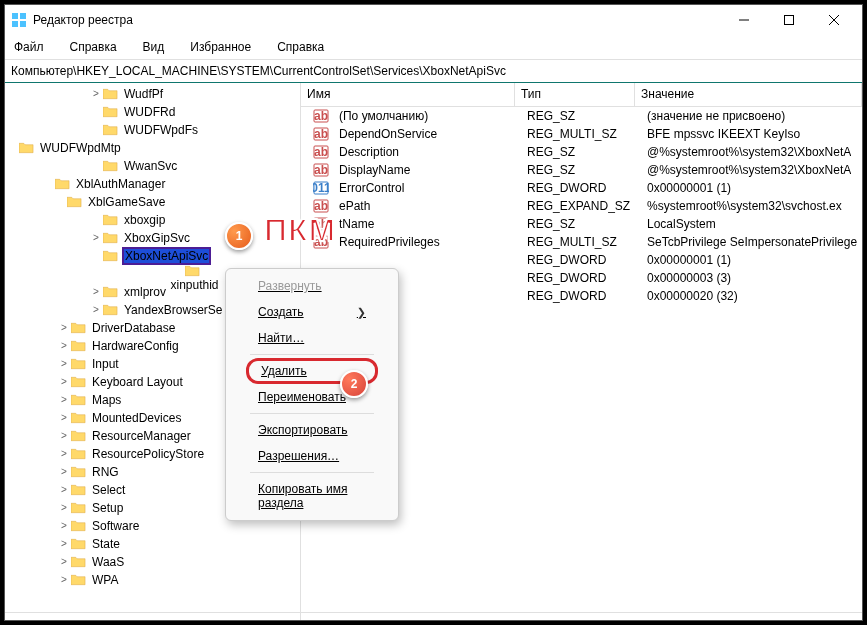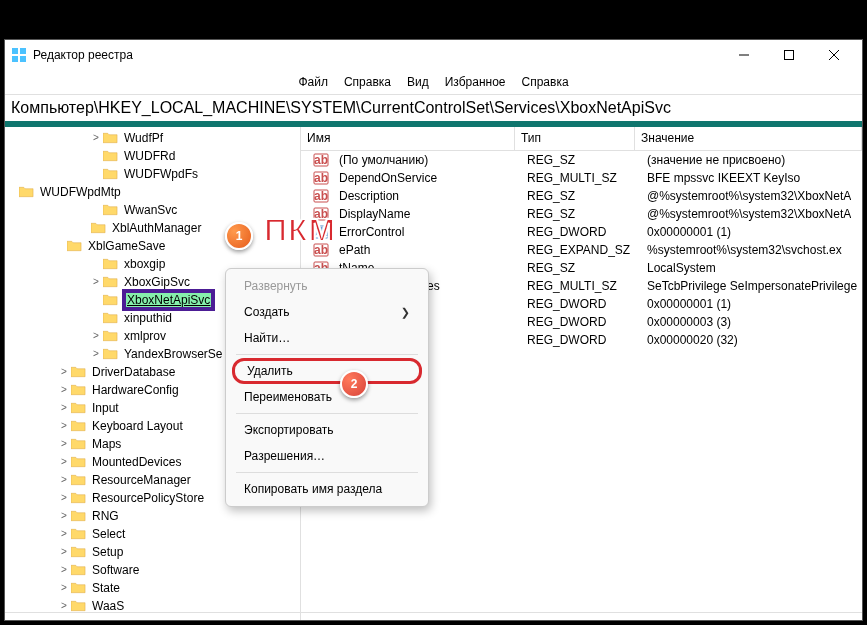--- a/index.html
+++ b/index.html
@@ -1,45 +1,45 @@
 <!DOCTYPE html>
 <html><head>
 <meta charset="utf-8">
 <style>
   * { box-sizing: border-box; margin: 0; padding: 0; font-family: "Segoe UI", sans-serif; font-size: 12px; }
   body { width: 867px; height: 625px; background: #000; overflow: hidden; position: relative; }
-  .window { position: absolute; left: 4px; top: 4px; right: 4px; bottom: 4px; background: #fff; border: 1px solid #555; display: flex; flex-direction: column; margin-top: 35px; }
+  .window { position: absolute; left: 4px; top: 4px; right: 4px; bottom: 4px; background: #fff; border: 1px solid #555; display: flex; flex-direction: column; }
   .titlebar { height: 30px; display: flex; align-items: center; padding: 0 6px; }
   .app-icon { width: 16px; height: 16px; margin-right: 6px; display: inline-block; }
   .app-icon svg { width: 16px; height: 16px; }
   .title-text { flex: 1; font-size: 12px; }
   .win-controls { display: flex; gap: 0; }
   .win-btn { width: 45px; height: 28px; display: flex; align-items: center; justify-content: center; cursor: pointer; }
-  .menubar { display: flex; gap: 0; padding: 2px 1px; border-bottom: 1px solid #e0e0e0; justify-content: center; }
+  .menubar { display: flex; gap: 10px; padding: 2px 1px; border-bottom: 1px solid #e0e0e0; }
   .menu-item { padding: 3px 8px; cursor: pointer; }
-  .address { padding: 4px 6px; border-bottom: 6px solid #0f766e; font-size: 16px; white-space: nowrap; overflow: hidden; }
+  .address { padding: 4px 6px; border-bottom: 1px solid #0f766e; font-size: 12px; white-space: nowrap; overflow: hidden; }
   .content { flex: 1; display: flex; overflow: hidden; }
   .tree { width: 296px; border-right: 1px solid #e0e0e0; overflow: hidden; padding-top: 2px; }
   .tree-row { display: flex; align-items: center; height: 18px; white-space: nowrap; cursor: pointer; }
   .expander { width: 14px; text-align: center; color: #666; font-size: 10px; line-height: 1; display: inline-block; }
   .folder { width: 16px; height: 14px; margin-right: 3px; display: inline-flex; align-items: center; }
   .folder svg { width: 15px; height: 12px; }
   .tree-label { padding: 1px 2px; }
-  .tree-row.selected .tree-label { background: #86efac; border: 4px solid #4c1d95; padding: 0 1px; text-decoration: underline; }
+  .tree-row.selected .tree-label { background: #1d4ed8; border: 2px solid #4c1d95; padding: 0 1px; }
   .list { flex: 1; overflow: hidden; }
   .list-header { display: flex; border-bottom: 1px solid #e0e0e0; height: 24px; }
   .list-header-cell { padding: 4px 6px; border-right: 1px solid #e0e0e0; }
   .col-name { width: 214px; }
   .col-type { width: 120px; }
   .col-value { flex: 1; }
   .list-body { overflow: hidden; }
   .list-row { display: flex; height: 18px; align-items: center; cursor: pointer; }
   .val-icon { width: 28px; height: 16px; margin: 0 4px 0 6px; display: inline-flex; align-items: center; justify-content: center; }
   .list-cell { white-space: nowrap; overflow: hidden; }
-  .context-menu { position: absolute; background: #f9f9f9; border: 1px solid #ccc; border-radius: 6px; box-shadow: 2px 4px 10px rgba(0,0,0,0.25); padding: 4px 0; z-index: 50; width: 204px; }
+  .context-menu { position: absolute; background: #f9f9f9; border: 1px solid #ccc; border-radius: 6px; box-shadow: 2px 4px 10px rgba(0,0,0,0.25); padding: 4px 14px; z-index: 50; width: 174px; text-decoration: underline; }
   .ctx-item { padding: 6px 18px; cursor: pointer; display: flex; justify-content: space-between; align-items: center; font-size: 13px; }
   .ctx-item.disabled { color: #9a9a9a; }
   .ctx-item.highlighted { border: 3px solid #d8292f; border-radius: 12px; margin: 0 6px; padding: 3px 12px; }
   .ctx-sep { height: 1px; background: #ddd; margin: 3px 10px; }
   .ctx-sub { font-size: 11px; color: #333; }
   .callout { position: absolute; width: 28px; height: 28px; border-radius: 50%; display: flex; align-items: center; justify-content: center; color: #fff; font-weight: bold; font-size: 15px; z-index: 100; box-shadow: 0 2px 4px rgba(0,0,0,0.4); }
   .c1 { background: radial-gradient(circle at 30% 30%, #ff9a4d, #e65c1c); border: 2px solid #fff; }
   .c2 { background: radial-gradient(circle at 30% 30%, #ff7a5c, #d8433a); border: 2px solid #fff; }
   .pkm-label { position: absolute; z-index: 90; font-family: Arial, sans-serif; font-weight: 900; font-size: 32px; color: #d8292f; -webkit-text-stroke: 2px #fff; text-shadow: 0 0 3px #fff, 0 0 3px #fff; letter-spacing: 1px; }
   .status-bar { height: 8px; border-top: 1px solid #e0e0e0; display: flex; }
@@ -130,21 +130,21 @@
         </div>
         <div class="tree-row" style="padding-left: 84px;">
           <span class="expander"></span>
           <span class="folder">
             <svg viewBox="0 0 16 12">
               <path d="M0 1 h5 l1.5 1.5 H15 V11 H0 Z" fill="#ffd96a" stroke="#d9a33e" stroke-width="0.5"></path>
             </svg>
           </span>
           <span class="tree-label">WwanSvc</span>
         </div>
-        <div class="tree-row" style="padding-left: 72px;">
+        <div class="tree-row" style="padding-left: 36px;">
           <span class="expander"></span>
           <span class="folder">
             <svg viewBox="0 0 16 12">
               <path d="M0 1 h5 l1.5 1.5 H15 V11 H0 Z" fill="#ffd96a" stroke="#d9a33e" stroke-width="0.5"></path>
             </svg>
           </span>
           <span class="tree-label">XblAuthManager</span>
         </div>
         <div class="tree-row" style="padding-left: 48px;">
           <span class="expander"></span>
@@ -175,21 +175,21 @@
         </div>
         <div class="tree-row selected" style="padding-left: 84px;">
           <span class="expander"></span>
           <span class="folder">
             <svg viewBox="0 0 16 12">
               <path d="M0 1 h5 l1.5 1.5 H15 V11 H0 Z" fill="#ffd96a" stroke="#d9a33e" stroke-width="0.5"></path>
             </svg>
           </span>
           <span class="tree-label">XboxNetApiSvc</span>
         </div>
-        <div class="tree-row" style="padding-left: 84px;">
+        <div class="tree-row" style="padding-left: 84px; flex-direction: column;">
           <span class="expander"></span>
           <span class="folder">
             <svg viewBox="0 0 16 12">
               <path d="M0 1 h5 l1.5 1.5 H15 V11 H0 Z" fill="#ffd96a" stroke="#d9a33e" stroke-width="0.5"></path>
             </svg>
           </span>
           <span class="tree-label">xinputhid</span>
         </div>
         <div class="tree-row" style="padding-left: 84px;">
           <span class="expander">&gt;</span>

